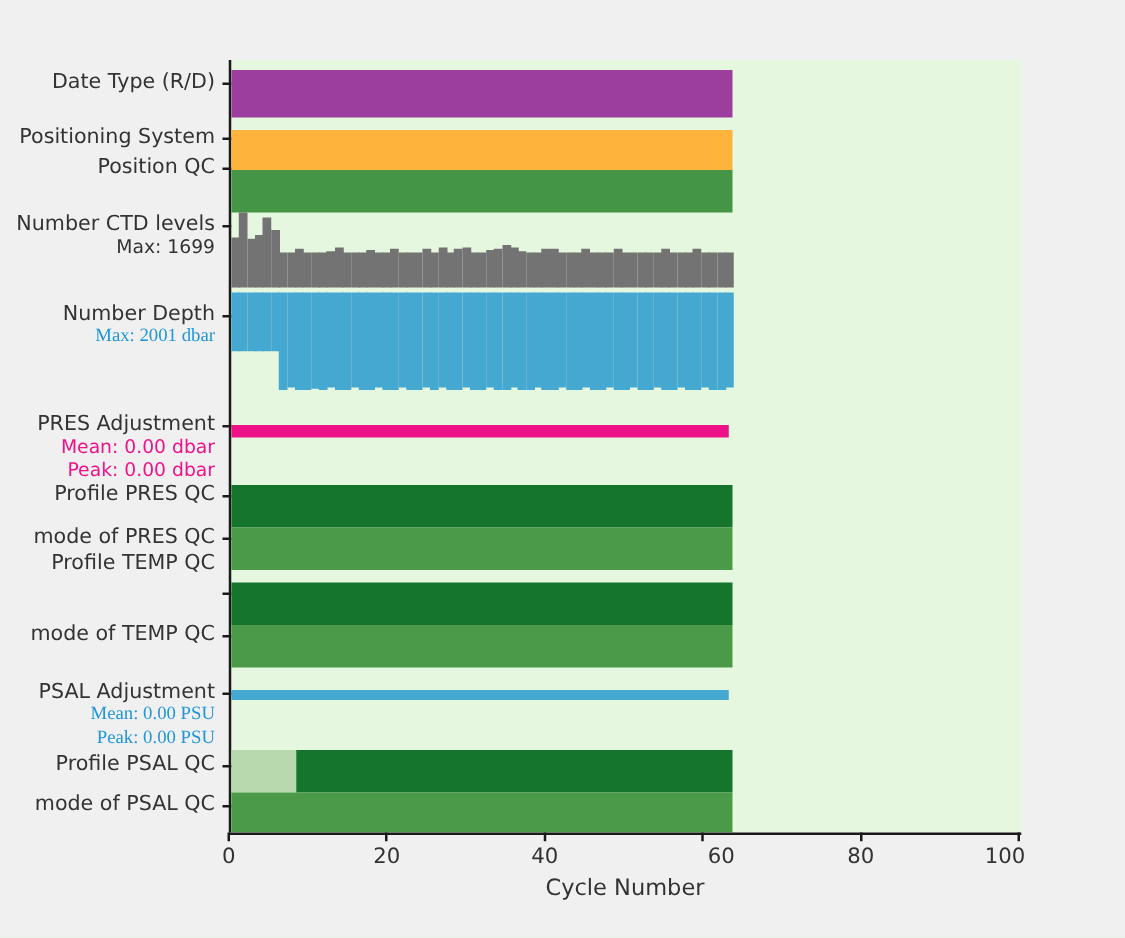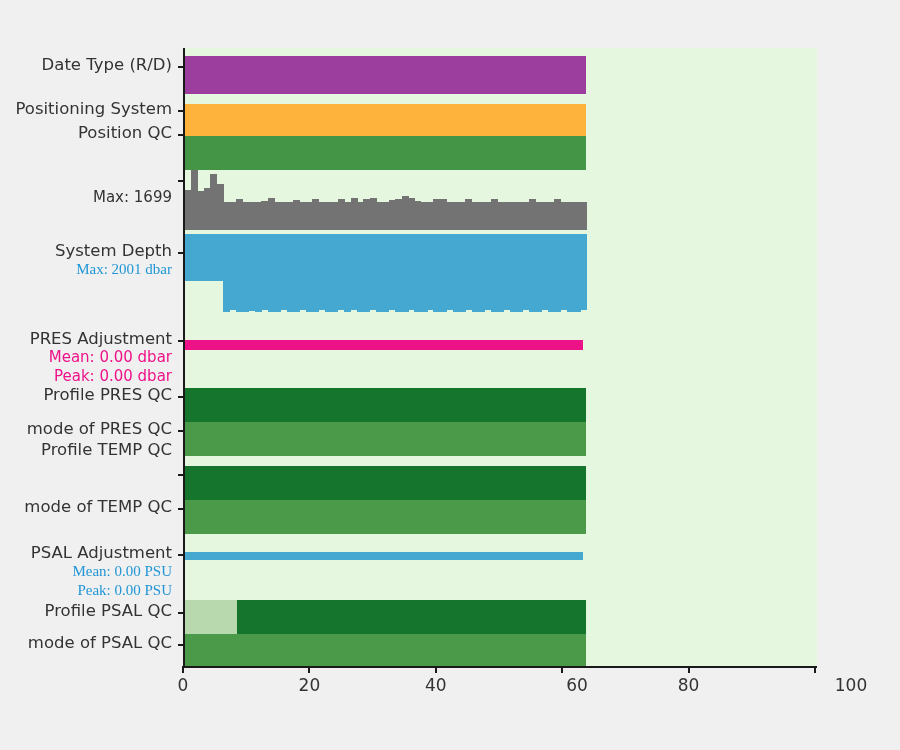--- a/index.html
+++ b/index.html
@@ -227,23 +227,24 @@
       </div>
   </div>
 
   <div class="ylabels" id="ylabels">
       <div class="ylab" style="top: 9px; padding-right: 6px;">Date Type (R/D)</div>
       <div style="position: absolute; right: -7px; top: 18px; width: 7px; height: 2px; background: rgb(26, 26, 26);"></div>
       <div class="ylab" style="top: 53px; padding-right: 6px;">Positioning System</div>
       <div style="position: absolute; right: -7px; top: 62px; width: 7px; height: 2px; background: rgb(26, 26, 26);"></div>
       <div class="ylab" style="top: 77px; padding-right: 6px;">Position QC</div>
       <div style="position: absolute; right: -7px; top: 86px; width: 7px; height: 2px; background: rgb(26, 26, 26);"></div>
+      <div class="ylab" style="top: 123px; padding-right: 6px;">Number CTD levels</div>
       <div class="ylab sub dark" style="top: 142px; padding-right: 6px;">Max: 1699</div>
       <div style="position: absolute; right: -7px; top: 132px; width: 7px; height: 2px; background: rgb(26, 26, 26);"></div>
-      <div class="ylab" style="top: 195px; padding-right: 6px;">System Depth</div>
+      <div class="ylab" style="top: 195px; padding-right: 6px;">Number Depth</div>
       <div class="ylab sub cyan" style="top: 214px; padding-right: 6px;">Max: 2001 dbar</div>
       <div style="position: absolute; right: -7px; top: 204px; width: 7px; height: 2px; background: rgb(26, 26, 26);"></div>
       <div class="ylab" style="top: 283px; padding-right: 6px;">PRES Adjustment</div>
       <div class="ylab sub pink" style="top: 302px; padding-right: 6px;">Mean: 0.00 dbar</div>
       <div class="ylab sub pink" style="top: 321px; padding-right: 6px;">Peak: 0.00 dbar</div>
       <div style="position: absolute; right: -7px; top: 292px; width: 7px; height: 2px; background: rgb(26, 26, 26);"></div>
       <div class="ylab" style="top: 339px; padding-right: 6px;">Profile PRES QC</div>
       <div style="position: absolute; right: -7px; top: 348px; width: 7px; height: 2px; background: rgb(26, 26, 26);"></div>
       <div class="ylab" style="top: 373px; padding-right: 6px;">mode of PRES QC</div>
       <div style="position: absolute; right: -7px; top: 382px; width: 7px; height: 2px; background: rgb(26, 26, 26);"></div>
@@ -267,17 +268,18 @@
       <div class="xticklab" style="left: 183px;">0</div>
       <div class="xtick" style="left: 308.4px;"></div>
       <div class="xticklab" style="left: 309.4px;">20</div>
       <div class="xtick" style="left: 434.8px;"></div>
       <div class="xticklab" style="left: 435.8px;">40</div>
       <div class="xtick" style="left: 561.2px;"></div>
       <div class="xticklab" style="left: 577px;">60</div>
       <div class="xtick" style="left: 687.6px;"></div>
       <div class="xticklab" style="left: 688.6px;">80</div>
       <div class="xtick" style="left: 814px;"></div>
-      <div class="xticklab" style="left: 851px;">100</div>
+      <div class="xticklab" style="left: 804px;">100</div>
     </div>
+  <div class="xaxis-title">Cycle Number</div>
 
 
 </div>
 
 </body></html>

